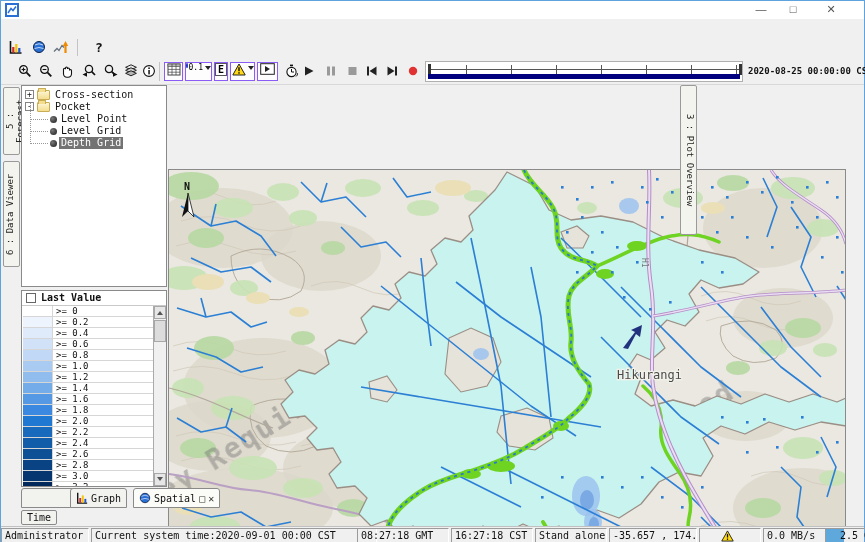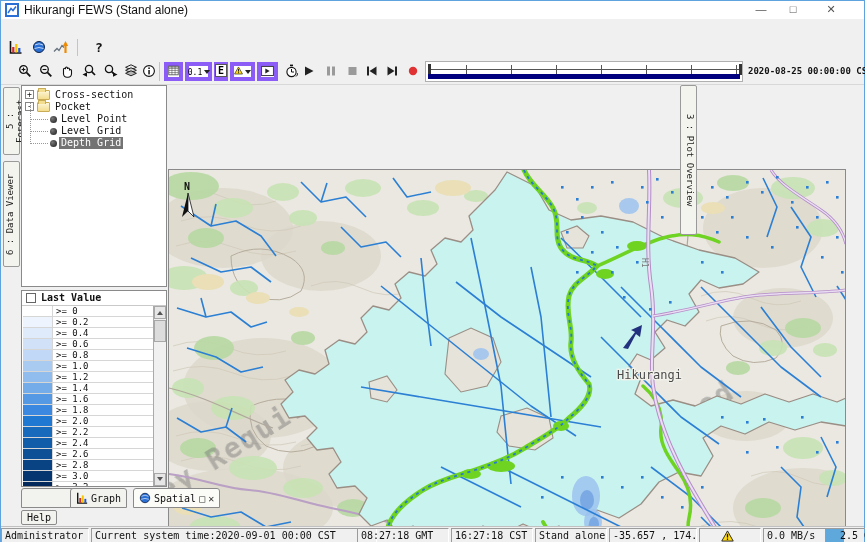--- a/index.html
+++ b/index.html
@@ -11,21 +11,21 @@
 .title{left:23px;top:2px;font:12px "Liberation Sans",sans-serif;color:#111;white-space:nowrap}
 .winbtn{top:0;width:30px;height:17px;text-align:center;font:11px "Liberation Sans",sans-serif;color:#555;line-height:16px;cursor:default}
 
 .menubar{left:0;top:18px;width:100%;height:18px;background:#f2f2f2}
 .mitem{display:inline-block;padding:2px 8px 0 8px;font:11px "DejaVu Sans Mono",monospace;color:#111}
 
 .tb1{left:0;top:36px;width:100%;height:21px;background:#f0f0f0}
 .tb2{left:0;top:57px;width:100%;height:27px;background:#f0f0f0;border-bottom:1px solid #d8d8d8}
 .tbtn{width:20px;height:20px;display:flex;align-items:center;justify-content:center}
 .vsep{width:1px;background:#c4c4c4}
-.bbtn{border:4px solid #8b5cf6;background:#fdfdfd;display:flex;align-items:flex-end;justify-content:center}
+.bbtn{border:1px solid #8b5cf6;background:#fdfdfd;display:flex;align-items:flex-start;justify-content:center}
 .caret{width:0;height:0;border:3px solid transparent;border-top:4px solid #222;margin-left:2px;margin-top:3px}
 .bluedot{width:5px;height:5px;border-radius:50%;background:#2233cc;margin-right:1px}
 .helpq{font:bold 13px "DejaVu Sans Mono",monospace;color:#111}
 
 .timeline{left:424px;top:3px;width:318px;height:21px;background:#fff;border:1px solid #b0b0b0}
 .tgroove{position:absolute;left:3px;right:3px;top:7px;height:1px;background:#555}
 .ttick{position:absolute;top:3px;width:1px;height:9px;background:#555}
 .thandle{position:absolute;top:2px;width:3px;height:11px;background:#333}
 .tnavy{position:absolute;left:2px;right:2px;bottom:2px;height:5px;background:#00007e}
 .tdate{left:747px;top:8px;font:bold 9px "DejaVu Sans Mono",monospace;color:#111;white-space:nowrap}
@@ -74,21 +74,20 @@
 </head>
 <body>
 
 <div class="win">
 
   <div class="a titlebar">
     <svg class="a" style="left:4px;top:2px" width="14" height="14" viewBox="0 0 14 14">
       <rect x="1" y="1" width="12" height="12" fill="#fff" stroke="#2a6fd4" stroke-width="2"></rect>
       <path d="M3,10 L6,5.5 L8,7.5 L11,3.5" stroke="#2a6fd4" stroke-width="1.5" fill="none"></path>
     </svg>
-    <span class="a title">Hikurangi FEWS  (Stand alone)</span>
     <span class="a winbtn" style="left:745px">—</span>
     <span class="a winbtn" style="left:777px">□</span>
     <span class="a winbtn" style="left:815px">✕</span>
   </div>
 
 
   <div class="a tb1">
     <div class="a tbtn" style="left:4px;top:0">
       <svg width="15" height="15" viewBox="0 0 15 15">
         <path d="M2.5,1 V13 H13.5" stroke="#111" stroke-width="1.6" fill="none"></path>
@@ -654,21 +653,21 @@
         <svg width="12" height="12" viewBox="0 0 14 14">
           <circle cx="7" cy="7" r="5.5" fill="#2a6fd4" stroke="#10254d"></circle>
           <path d="M3,5 Q7,2.5 11,5 M2.5,8.5 Q7,6.5 11.5,8.5" stroke="rgba(255,255,255,.7)" fill="none"></path>
         </svg>
         <span>Spatial</span>
         <span class="glyph">□</span>
         <span class="glyph" style="font-weight: bold;">✕</span>
       </div>
     </div>
   <div class="a" style="left:0;top:508px;width:100%;height:17px">
-    <span class="logsbtn">Help</span>
+    <span class="logsbtn">Time</span>
   </div>
 
   <div class="a status">
     <div class="seg" style="left:0;width:88px">Administrator</div>
     <div class="seg" style="left:90px;width:286px">Current system time:2020-09-01 00:00 CST</div>
     <div class="seg" style="left:356px;width:92px">08:27:18 GMT</div>
     <div class="seg" style="left:450px;width:82px">16:27:18 CST</div>
     <div class="seg" style="left:534px;width:72px">Stand alone</div>
     <div class="seg" style="left:608px;width:88px">-35.657 , 174.199</div>
     <div class="seg" style="left:698px;width:62px">

